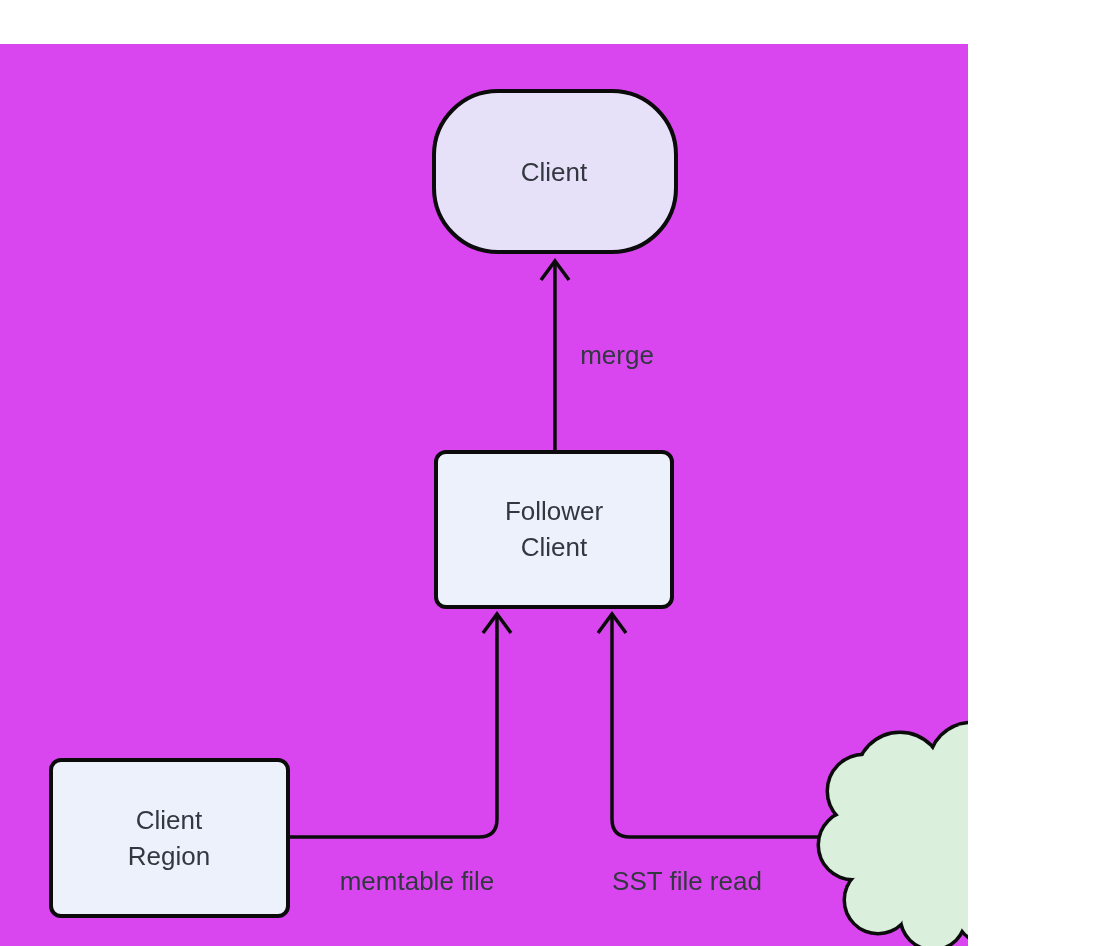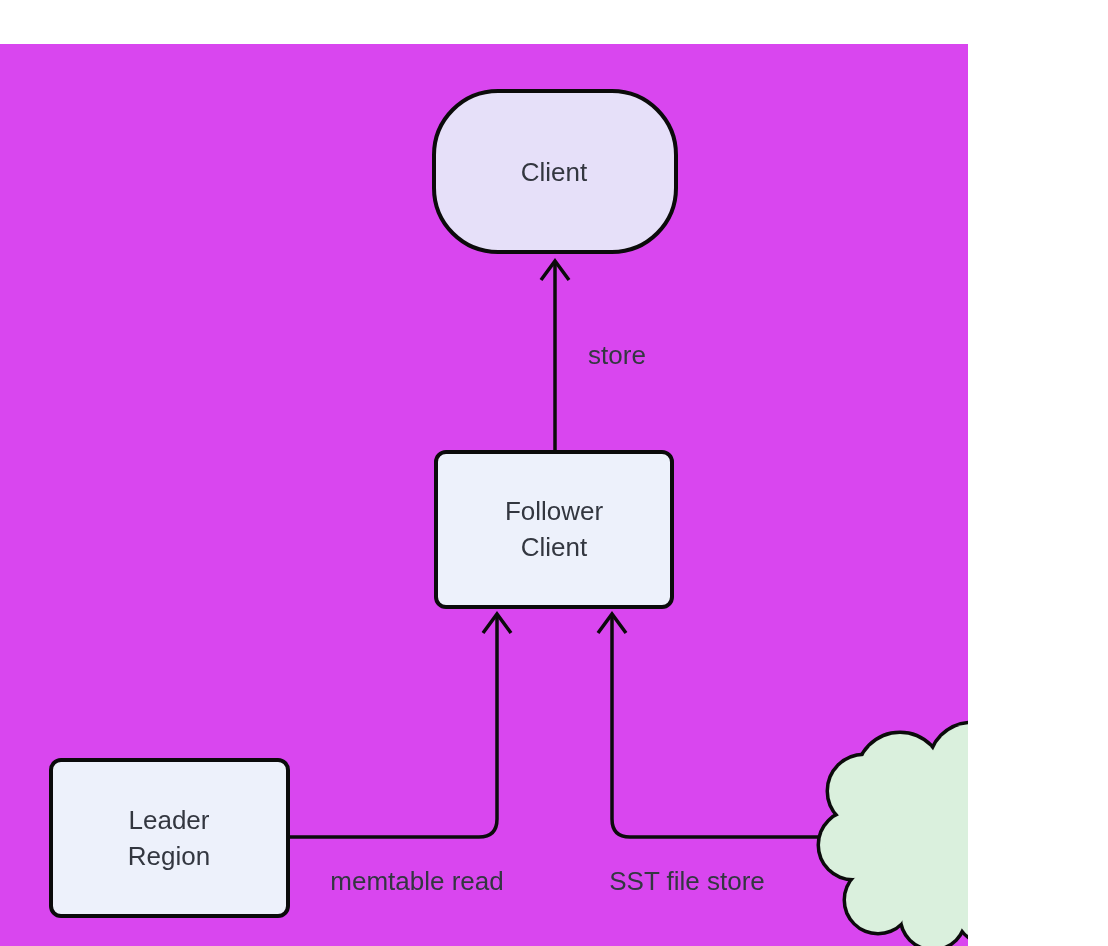--- a/index.html
+++ b/index.html
@@ -95,22 +95,22 @@
       <circle cx="878" cy="856" r="32"></circle>
       <circle cx="853" cy="801" r="33"></circle>
       <circle cx="864" cy="747" r="35"></circle>
     </g>
   </svg>
 
   <div class="label" style="left:554px; top:128px;">Client</div>
 
   <div class="label wrap" style="left:554px; top:485px;">Follower Client</div>
 
-  <div class="label wrap" style="left:169px; top:794px;">Leader Region</div>
+  <div class="label wrap" style="left:169px; top:794px;">Client Region</div>
 
 
-  <div class="label" style="left:617px; top:311px;">store</div>
+  <div class="label" style="left:617px; top:311px;">merge</div>
 
-  <div class="label" style="left:417px; top:837px;">memtable read</div>
+  <div class="label" style="left:417px; top:837px;">memtable file</div>
 
-  <div class="label" style="left:687px; top:837px;">SST file store</div>
+  <div class="label" style="left:687px; top:837px;">SST file read</div>
 
 </div>
 
 </body></html>

